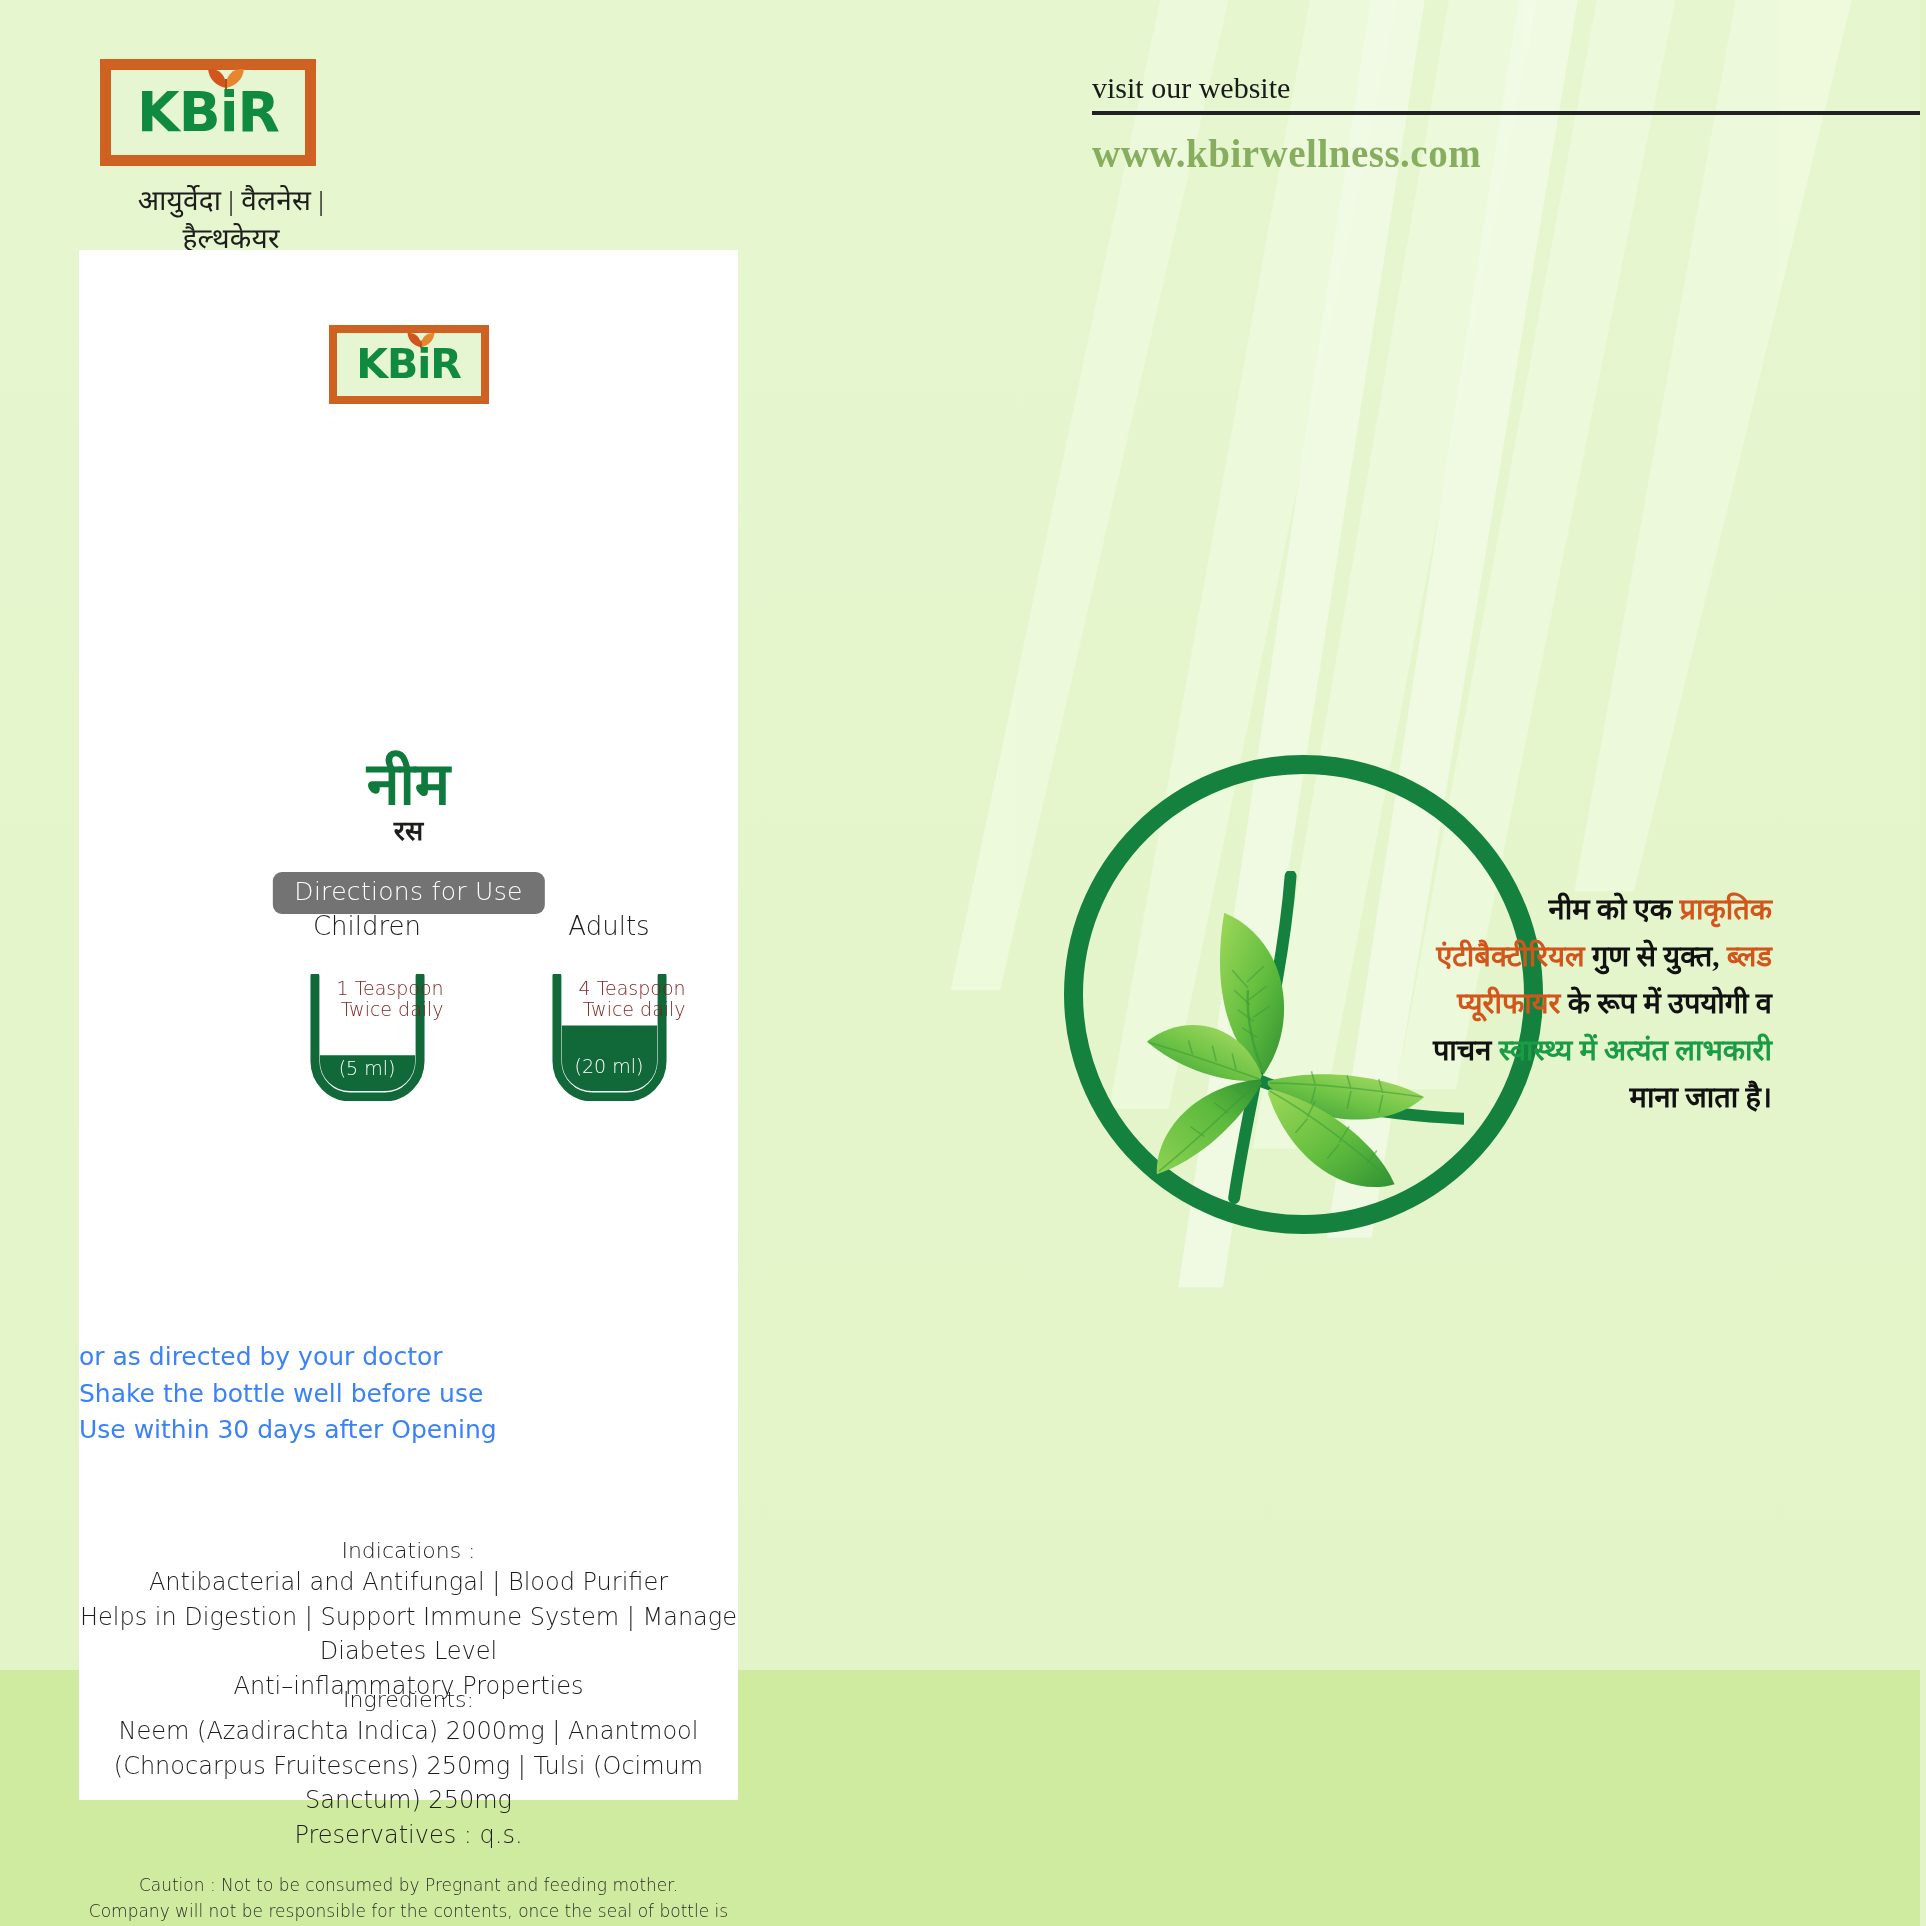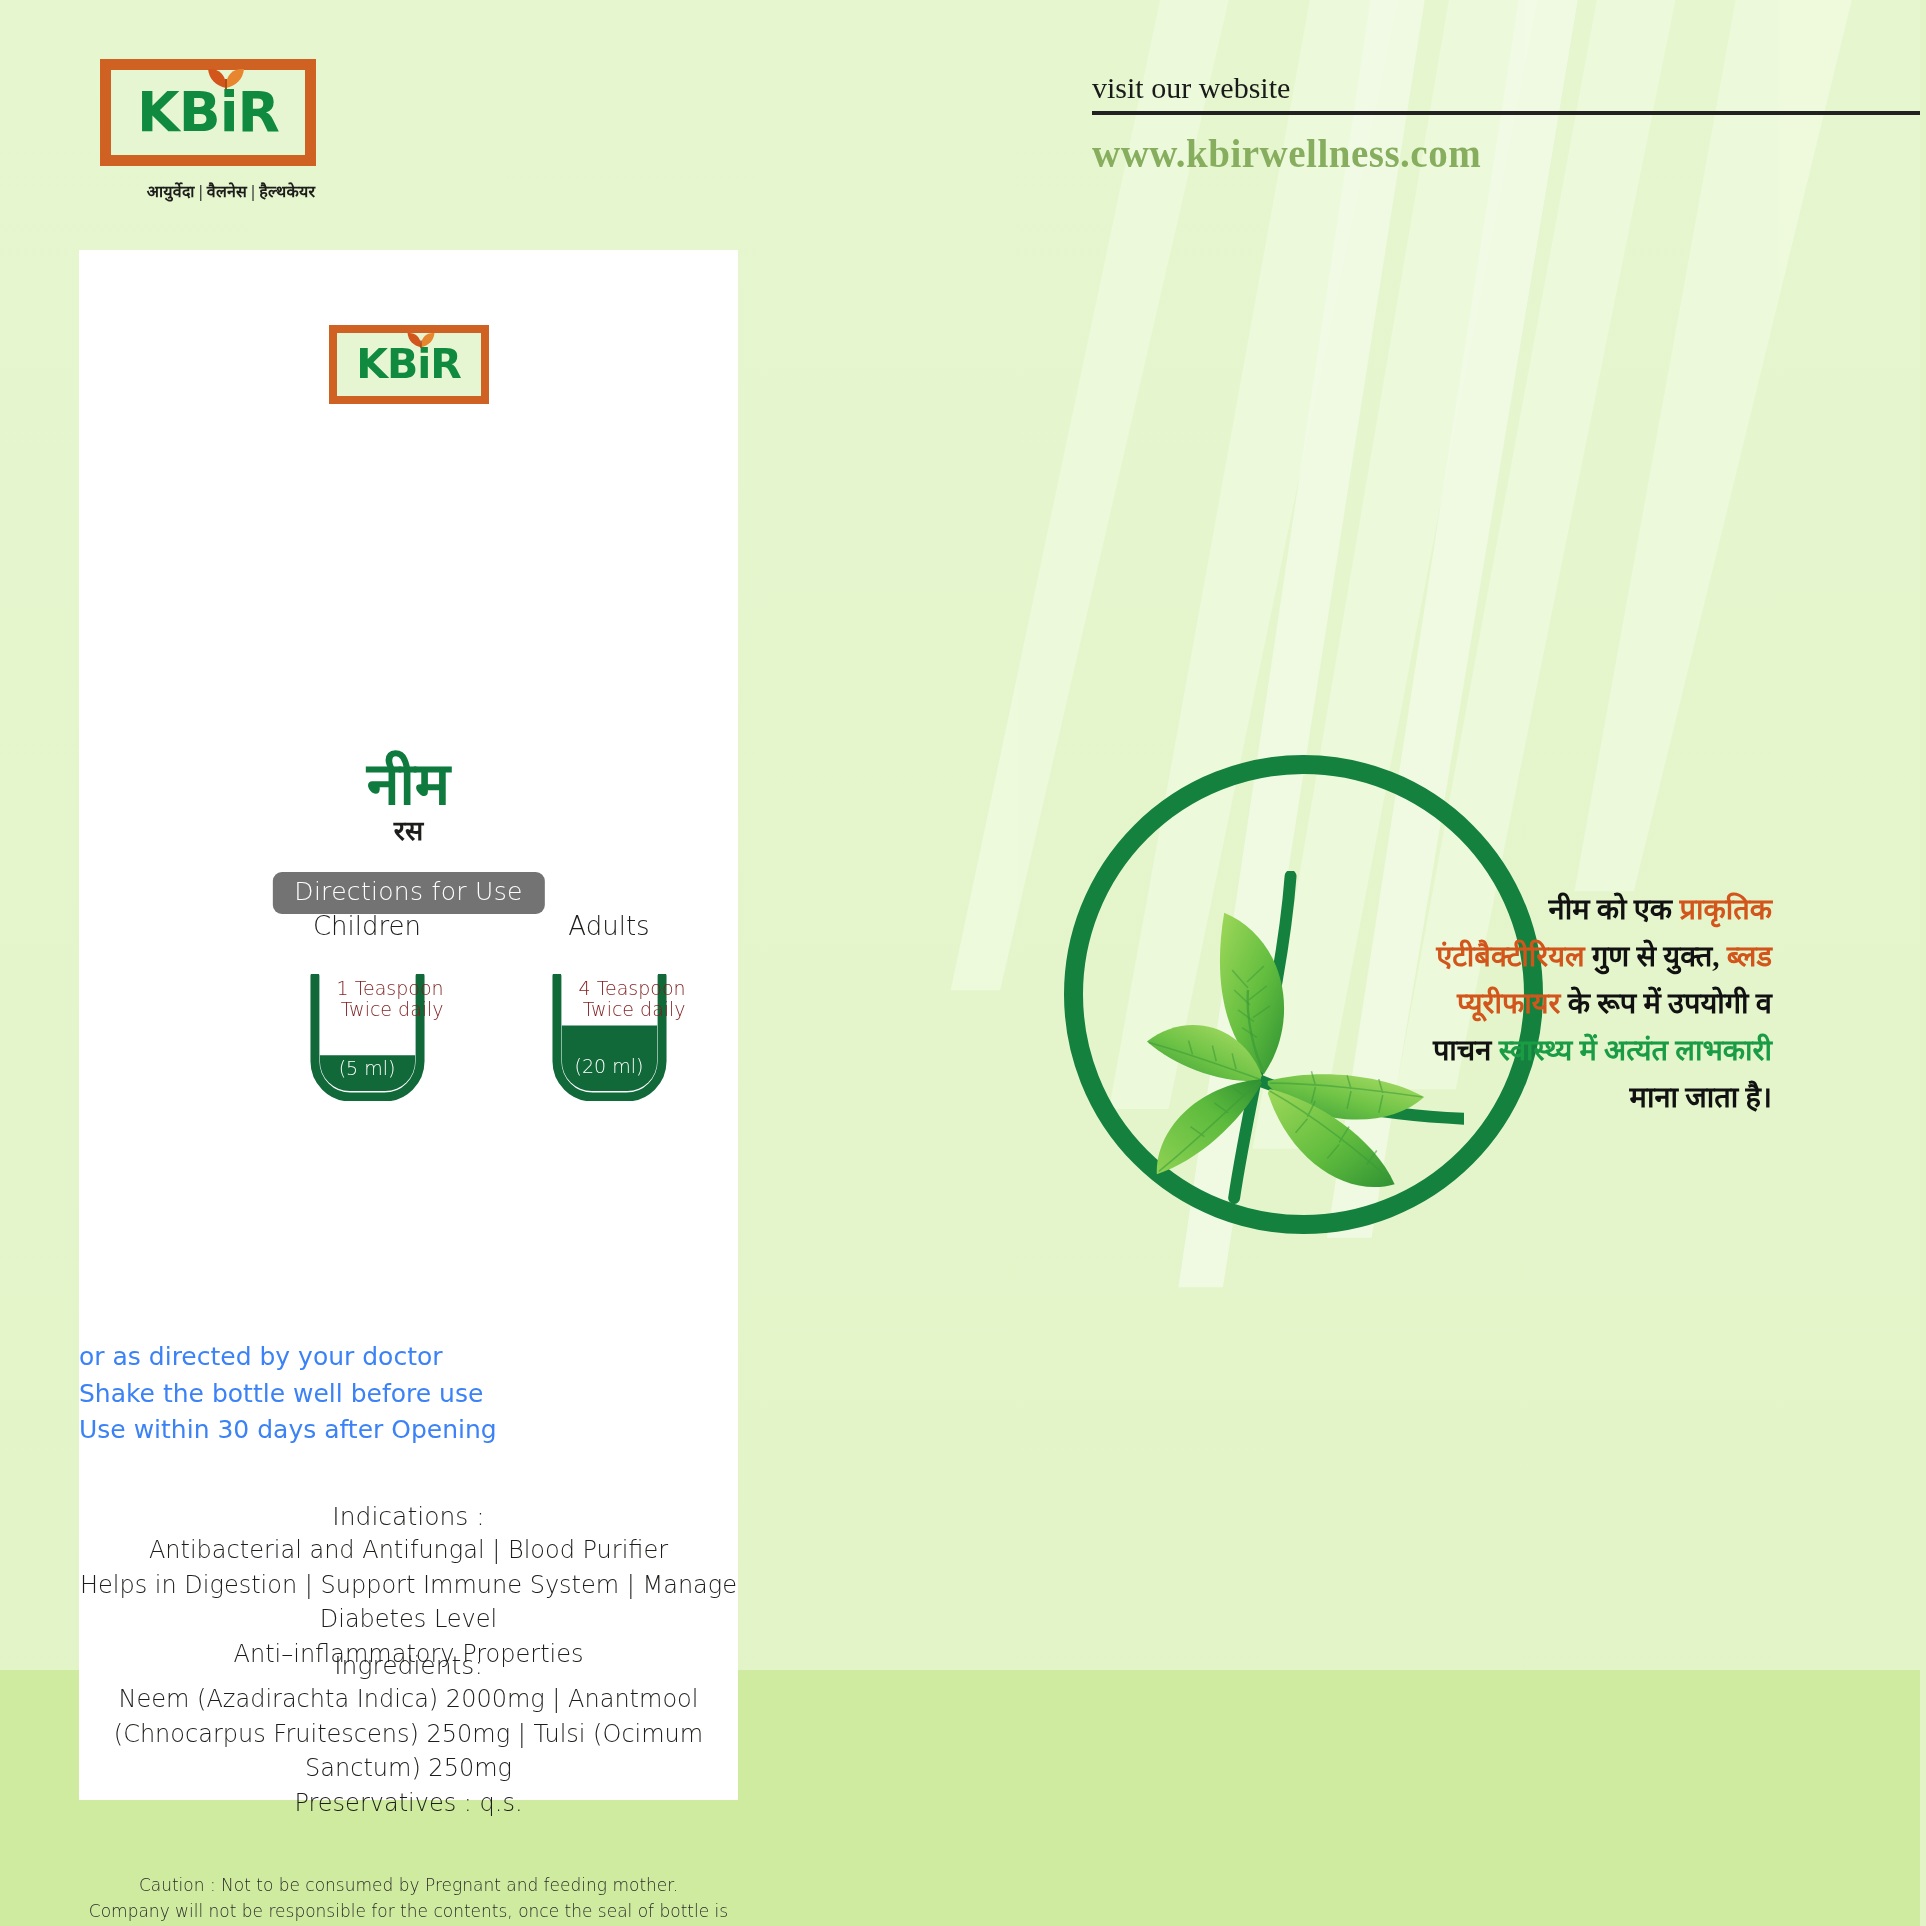--- a/index.html
+++ b/index.html
@@ -18,22 +18,22 @@
   
   .brand{position:absolute;left:100px;top:59px;width:257px;}
   .brand-box{
     box-sizing:border-box;width:216px;height:107px;border:11px solid #cf6222;
     background:#e7f6d2;display:flex;align-items:center;justify-content:center;
   }
   .brand-word{position:relative;font-weight:bold;font-size:55px;letter-spacing:-1px;color:#0f8a3f;line-height:1;}
   .brand-word .i{color:#0f8a3f;}
   .leaf-mark{position:absolute;top:-20px;left:50%;transform:translateX(-2px);}
   .brand-tag{
-    margin-top:14px;width:262px;text-align:center;font-size:16px;color:#1d1d1b;
-    font-family:"Liberation Serif","DejaVu Serif",serif;font-weight:700;letter-spacing:0.2px;
+    margin-top:14px;width:262px;text-align:center;font-size:28px;color:#1d1d1b;
+    font-family:"Liberation Serif","DejaVu Serif",serif;font-weight:400;letter-spacing:0.2px;
   }
 
   
   .web{position:absolute;left:1092px;top:71px;width:851px;}
   .web-top{font-family:"Liberation Serif","DejaVu Serif",serif;font-size:30px;color:#1a1a1a;line-height:1.1;}
   .web-rule{margin-top:7px;height:4px;background:#222;width:835px;}
   .web-url{margin-top:16px;font-family:"Liberation Serif","DejaVu Serif",serif;font-weight:bold;font-size:39px;color:#87ae5e;letter-spacing:0.5px;}
 
   
   .card{
@@ -68,21 +68,21 @@
   .cup-note{
     position:absolute;left:30px;top:4px;white-space:nowrap;text-align:right;
     font-size:19px;line-height:1.12;color:#7f1d1d;font-weight:300;
   }
   .cup-ml{position:absolute;left:0;right:0;bottom:24px;text-align:center;font-size:19px;color:#fff;font-weight:300;}
   .cup-ml.small{bottom:22px;}
 
   .usage{position:absolute;left:0;right:0;top:1089px;text-align:left;font-size:25px;line-height:1.46;color:#3b82f6;font-weight:400;}
 
   .sec{position:absolute;left:0;right:0;text-align:center;color:#1d1d1b;font-weight:300;}
-  .sec-head{font-size:25px;margin-bottom:2px;}
+  .sec-head{font-size:22px;margin-bottom:2px;margin-top:36px;}
   .sec-body{font-size:24px;line-height:1.44;}
   .indications{top:1252px;}
   .ingredients{top:1401px;}
 
   .caution{position:absolute;left:0;right:0;top:1622px;text-align:center;font-size:17px;line-height:1.55;color:#2b2b2b;font-weight:300;}
 
   
   .circle-ring{
     position:absolute;left:1064px;top:755px;width:441px;height:441px;
     border:19px solid #14813f;border-radius:50%;

